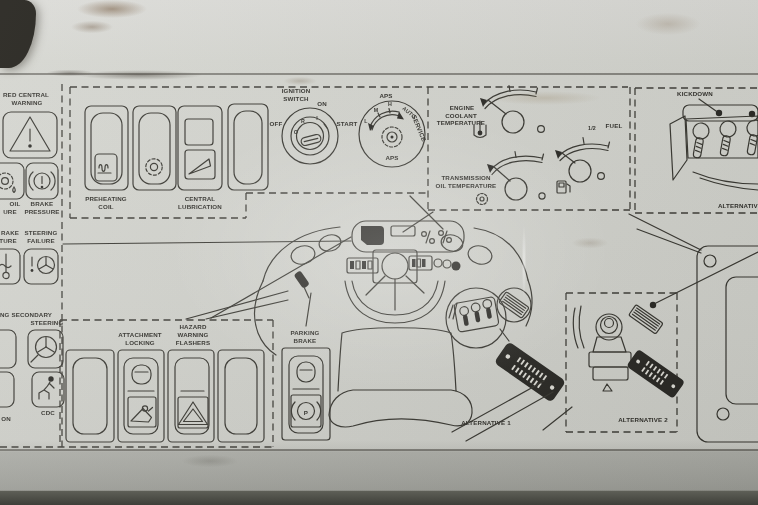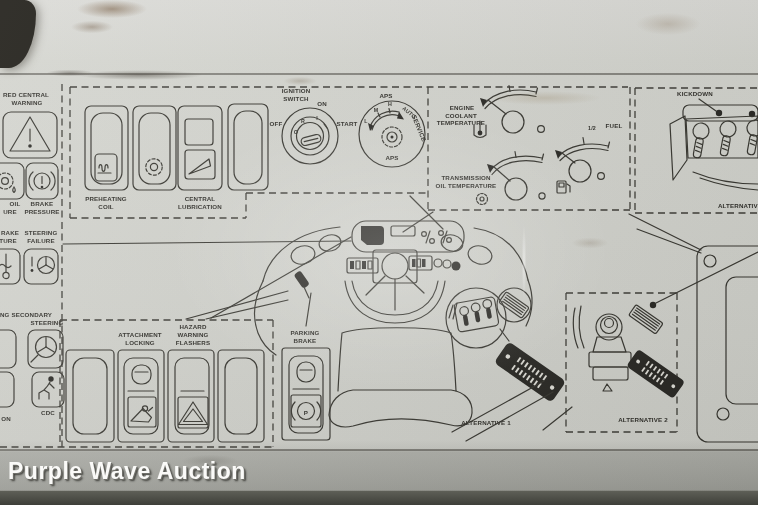--- a/index.html
+++ b/index.html
@@ -556,14 +556,13 @@
       <line class="ln" x1="288" y1="300" x2="206" y2="319" stroke-width="1.1"></line>
       <line class="ln" x1="410" y1="196" x2="443" y2="229" stroke-width="1.1"></line>
       <line class="ln" x1="433" y1="212" x2="403" y2="232" stroke-width="1.1"></line>
       <line class="ln" x1="306" y1="326" x2="311" y2="293" stroke-width="1.1"></line>
     </g>
   </svg>
 
   <div class="corner"></div>
   <div class="sheen"></div>
   <div class="band"></div>
-  <div class="watermark">Purple Wave Auction</div>
 </div>
 
 </body></html>

